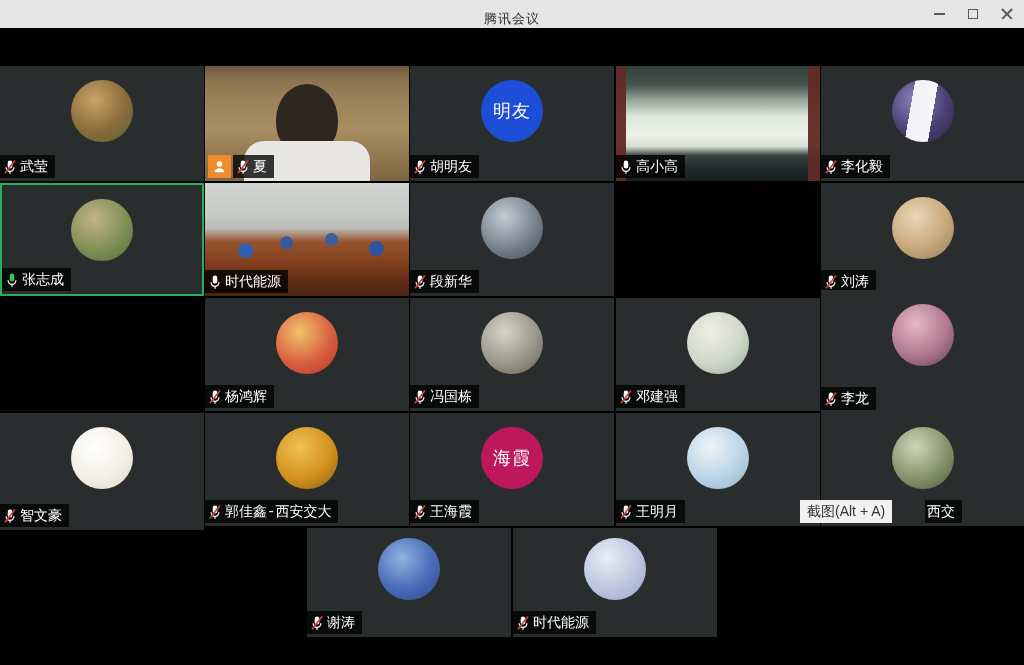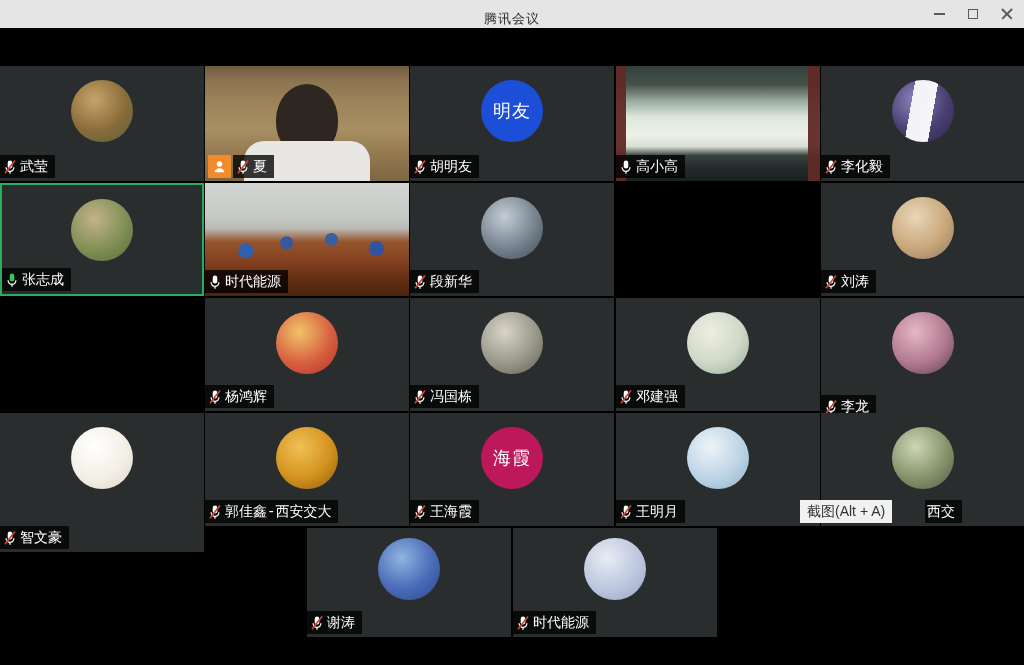--- a/index.html
+++ b/index.html
@@ -245,35 +245,35 @@
             <svg width="16" height="16" viewBox="0 0 16 16">
               <rect x="5.7" y="1.6" width="4.6" height="8" rx="2.3" fill="#ffffff"></rect>
               <path d="M4.1 8.3a3.9 4.1 0 0 0 7.8 0" fill="none" stroke="#fff" stroke-width="1.3"></path>
               <line x1="8" y1="12.6" x2="8" y2="14.8" stroke="#fff" stroke-width="1.3"></line>
               <line x1="3" y1="14.2" x2="13" y2="1.4" stroke="#cf4538" stroke-width="1.7"></line>
             </svg>
             <span>邓建强</span>
           </div>
         </div>
       </div>
-      <div class="tile" style="left: 821px; top: 270px; width: 204px; height: 123px;">
+      <div class="tile" style="left: 821px; top: 262px; width: 204px; height: 123px;">
         <div class="avatar" style="background: radial-gradient(circle at 38% 32%, rgb(227, 184, 198) 0%, rgb(178, 121, 143) 55%, rgb(85, 64, 76) 100%);"></div>
         <div class="bottom-bar">
           <div class="name-label">
             <svg width="16" height="16" viewBox="0 0 16 16">
               <rect x="5.7" y="1.6" width="4.6" height="8" rx="2.3" fill="#ffffff"></rect>
               <path d="M4.1 8.3a3.9 4.1 0 0 0 7.8 0" fill="none" stroke="#fff" stroke-width="1.3"></path>
               <line x1="8" y1="12.6" x2="8" y2="14.8" stroke="#fff" stroke-width="1.3"></line>
               <line x1="3" y1="14.2" x2="13" y2="1.4" stroke="#cf4538" stroke-width="1.7"></line>
             </svg>
             <span>李龙</span>
           </div>
         </div>
       </div>
-      <div class="tile" style="left: 0px; top: 385px; width: 204px; height: 139px;">
+      <div class="tile" style="left: 0px; top: 385px; width: 204px; height: 117px;">
         <div class="avatar" style="background: radial-gradient(circle at 38% 32%, rgb(255, 255, 255) 0%, rgb(243, 239, 230) 55%, rgb(221, 214, 198) 100%);"></div>
         <div class="bottom-bar">
           <div class="name-label">
             <svg width="16" height="16" viewBox="0 0 16 16">
               <rect x="5.7" y="1.6" width="4.6" height="8" rx="2.3" fill="#ffffff"></rect>
               <path d="M4.1 8.3a3.9 4.1 0 0 0 7.8 0" fill="none" stroke="#fff" stroke-width="1.3"></path>
               <line x1="8" y1="12.6" x2="8" y2="14.8" stroke="#fff" stroke-width="1.3"></line>
               <line x1="3" y1="14.2" x2="13" y2="1.4" stroke="#cf4538" stroke-width="1.7"></line>
             </svg>
             <span>智文豪</span>

